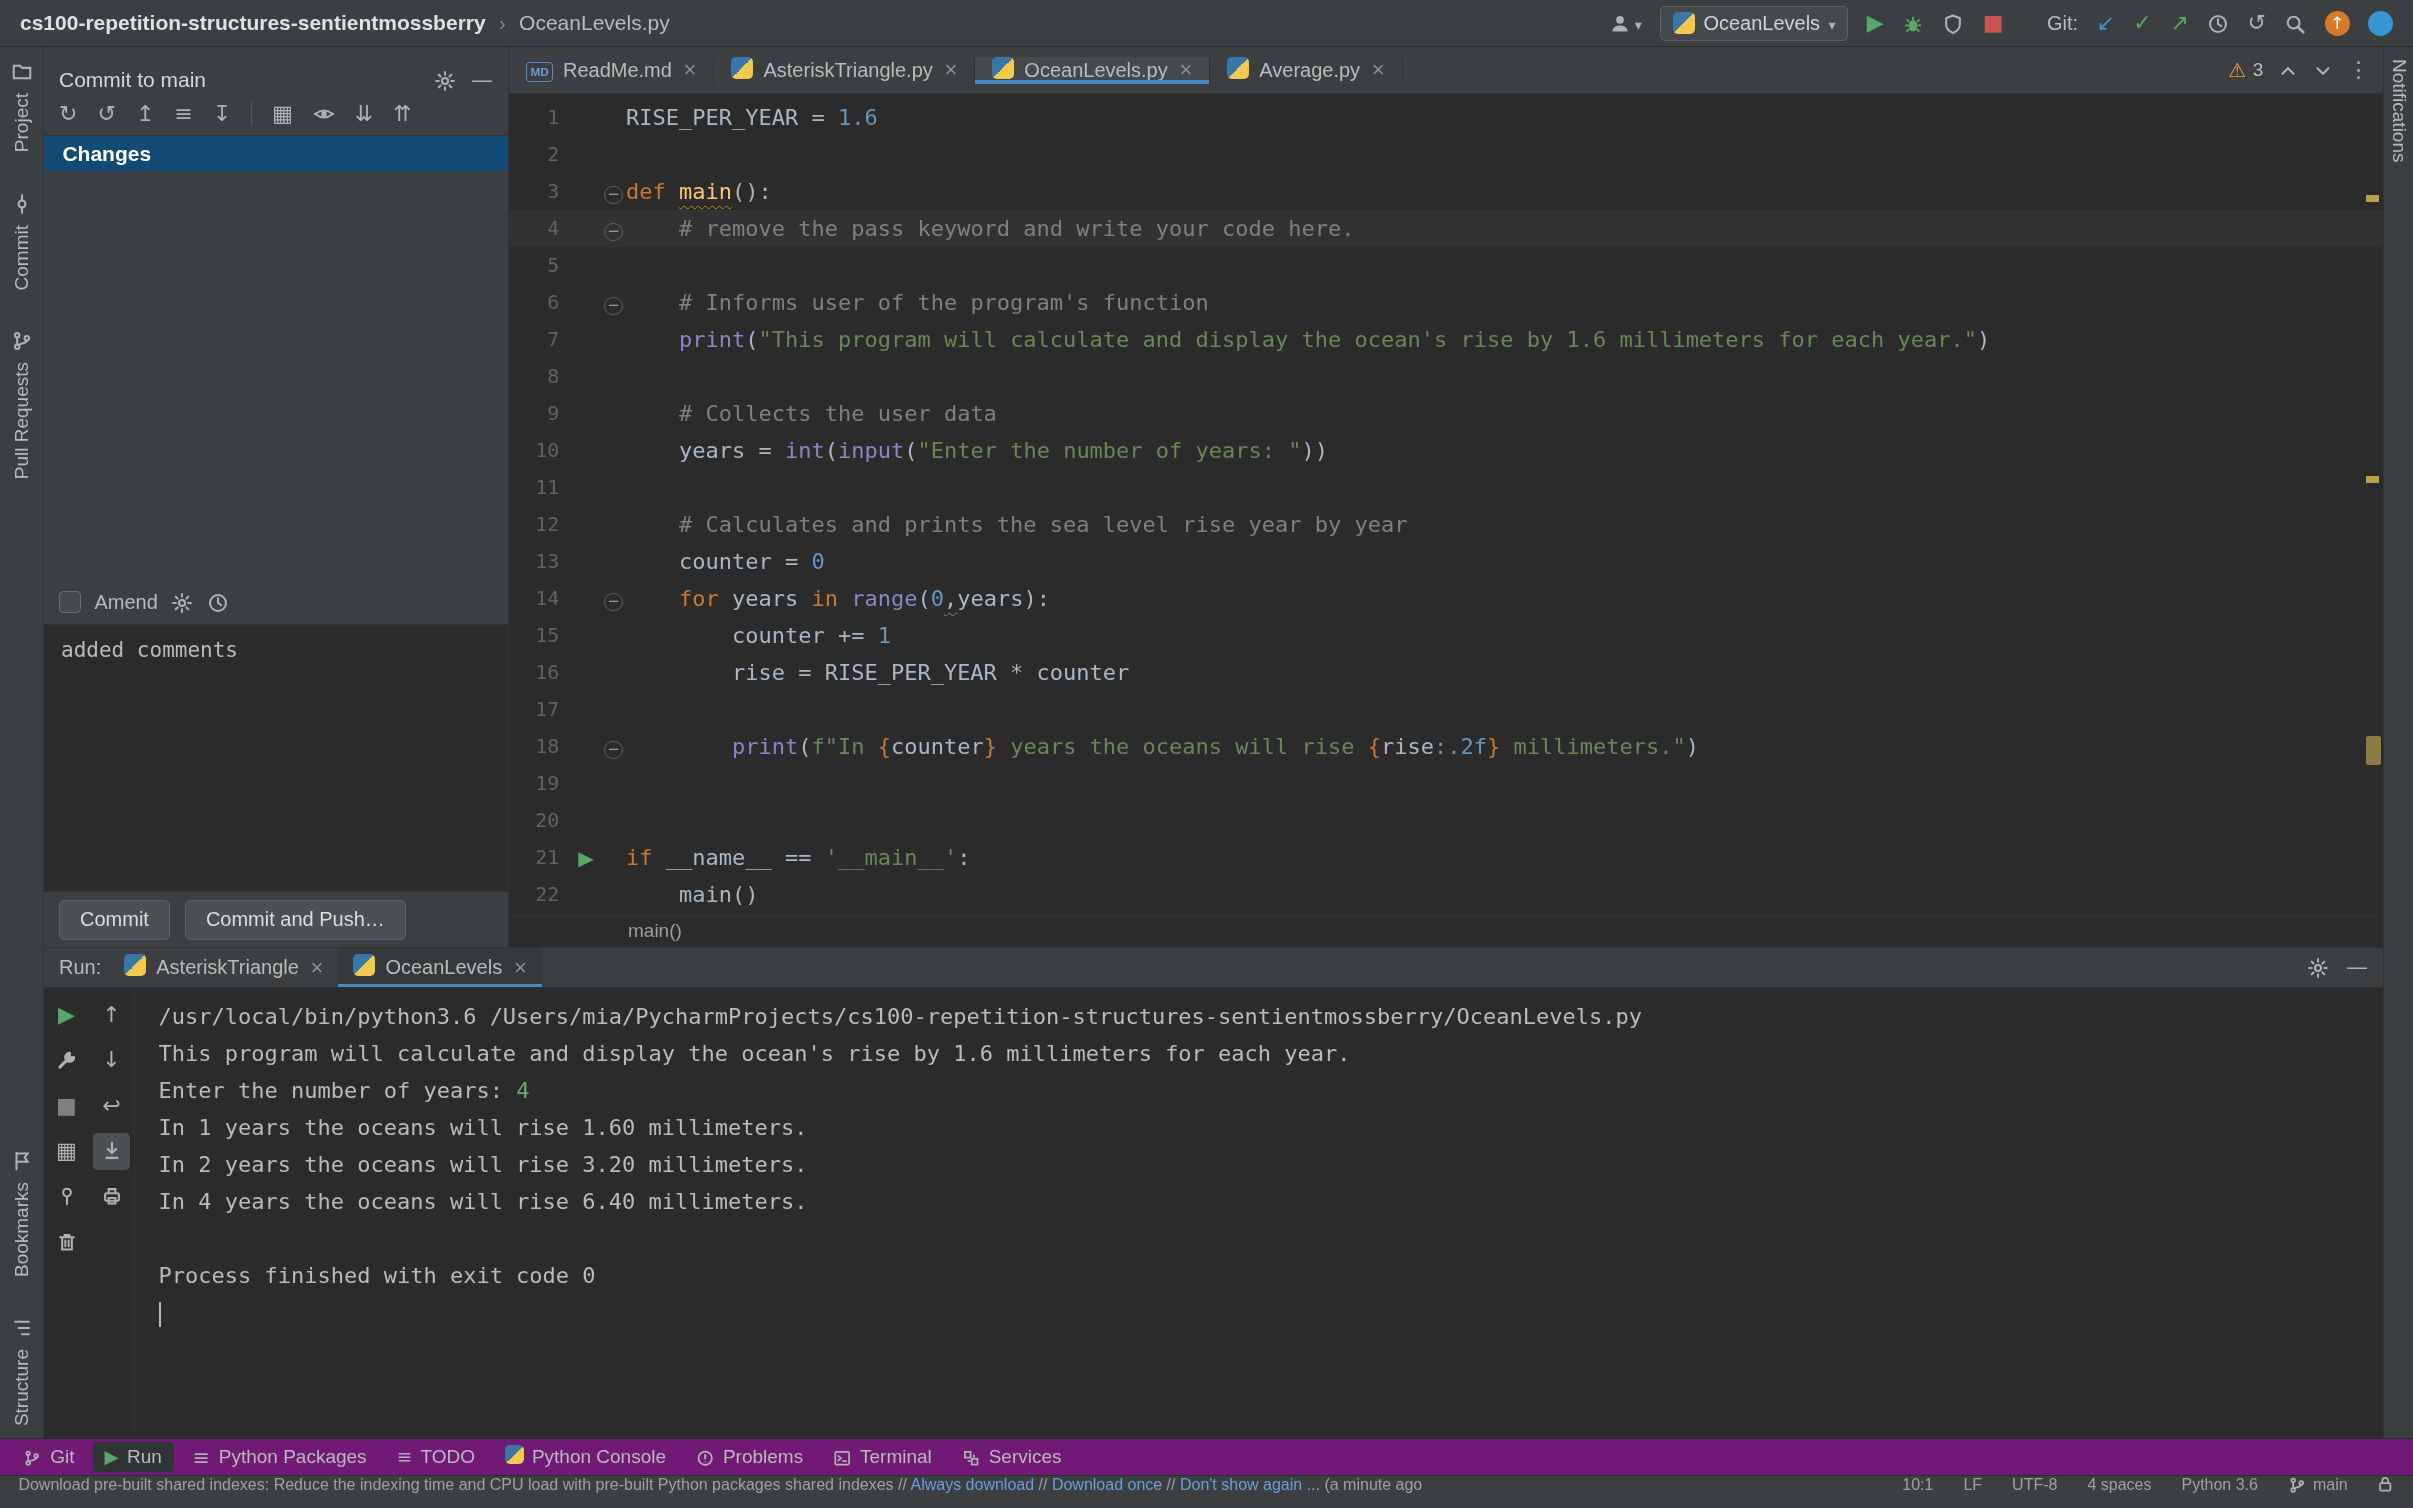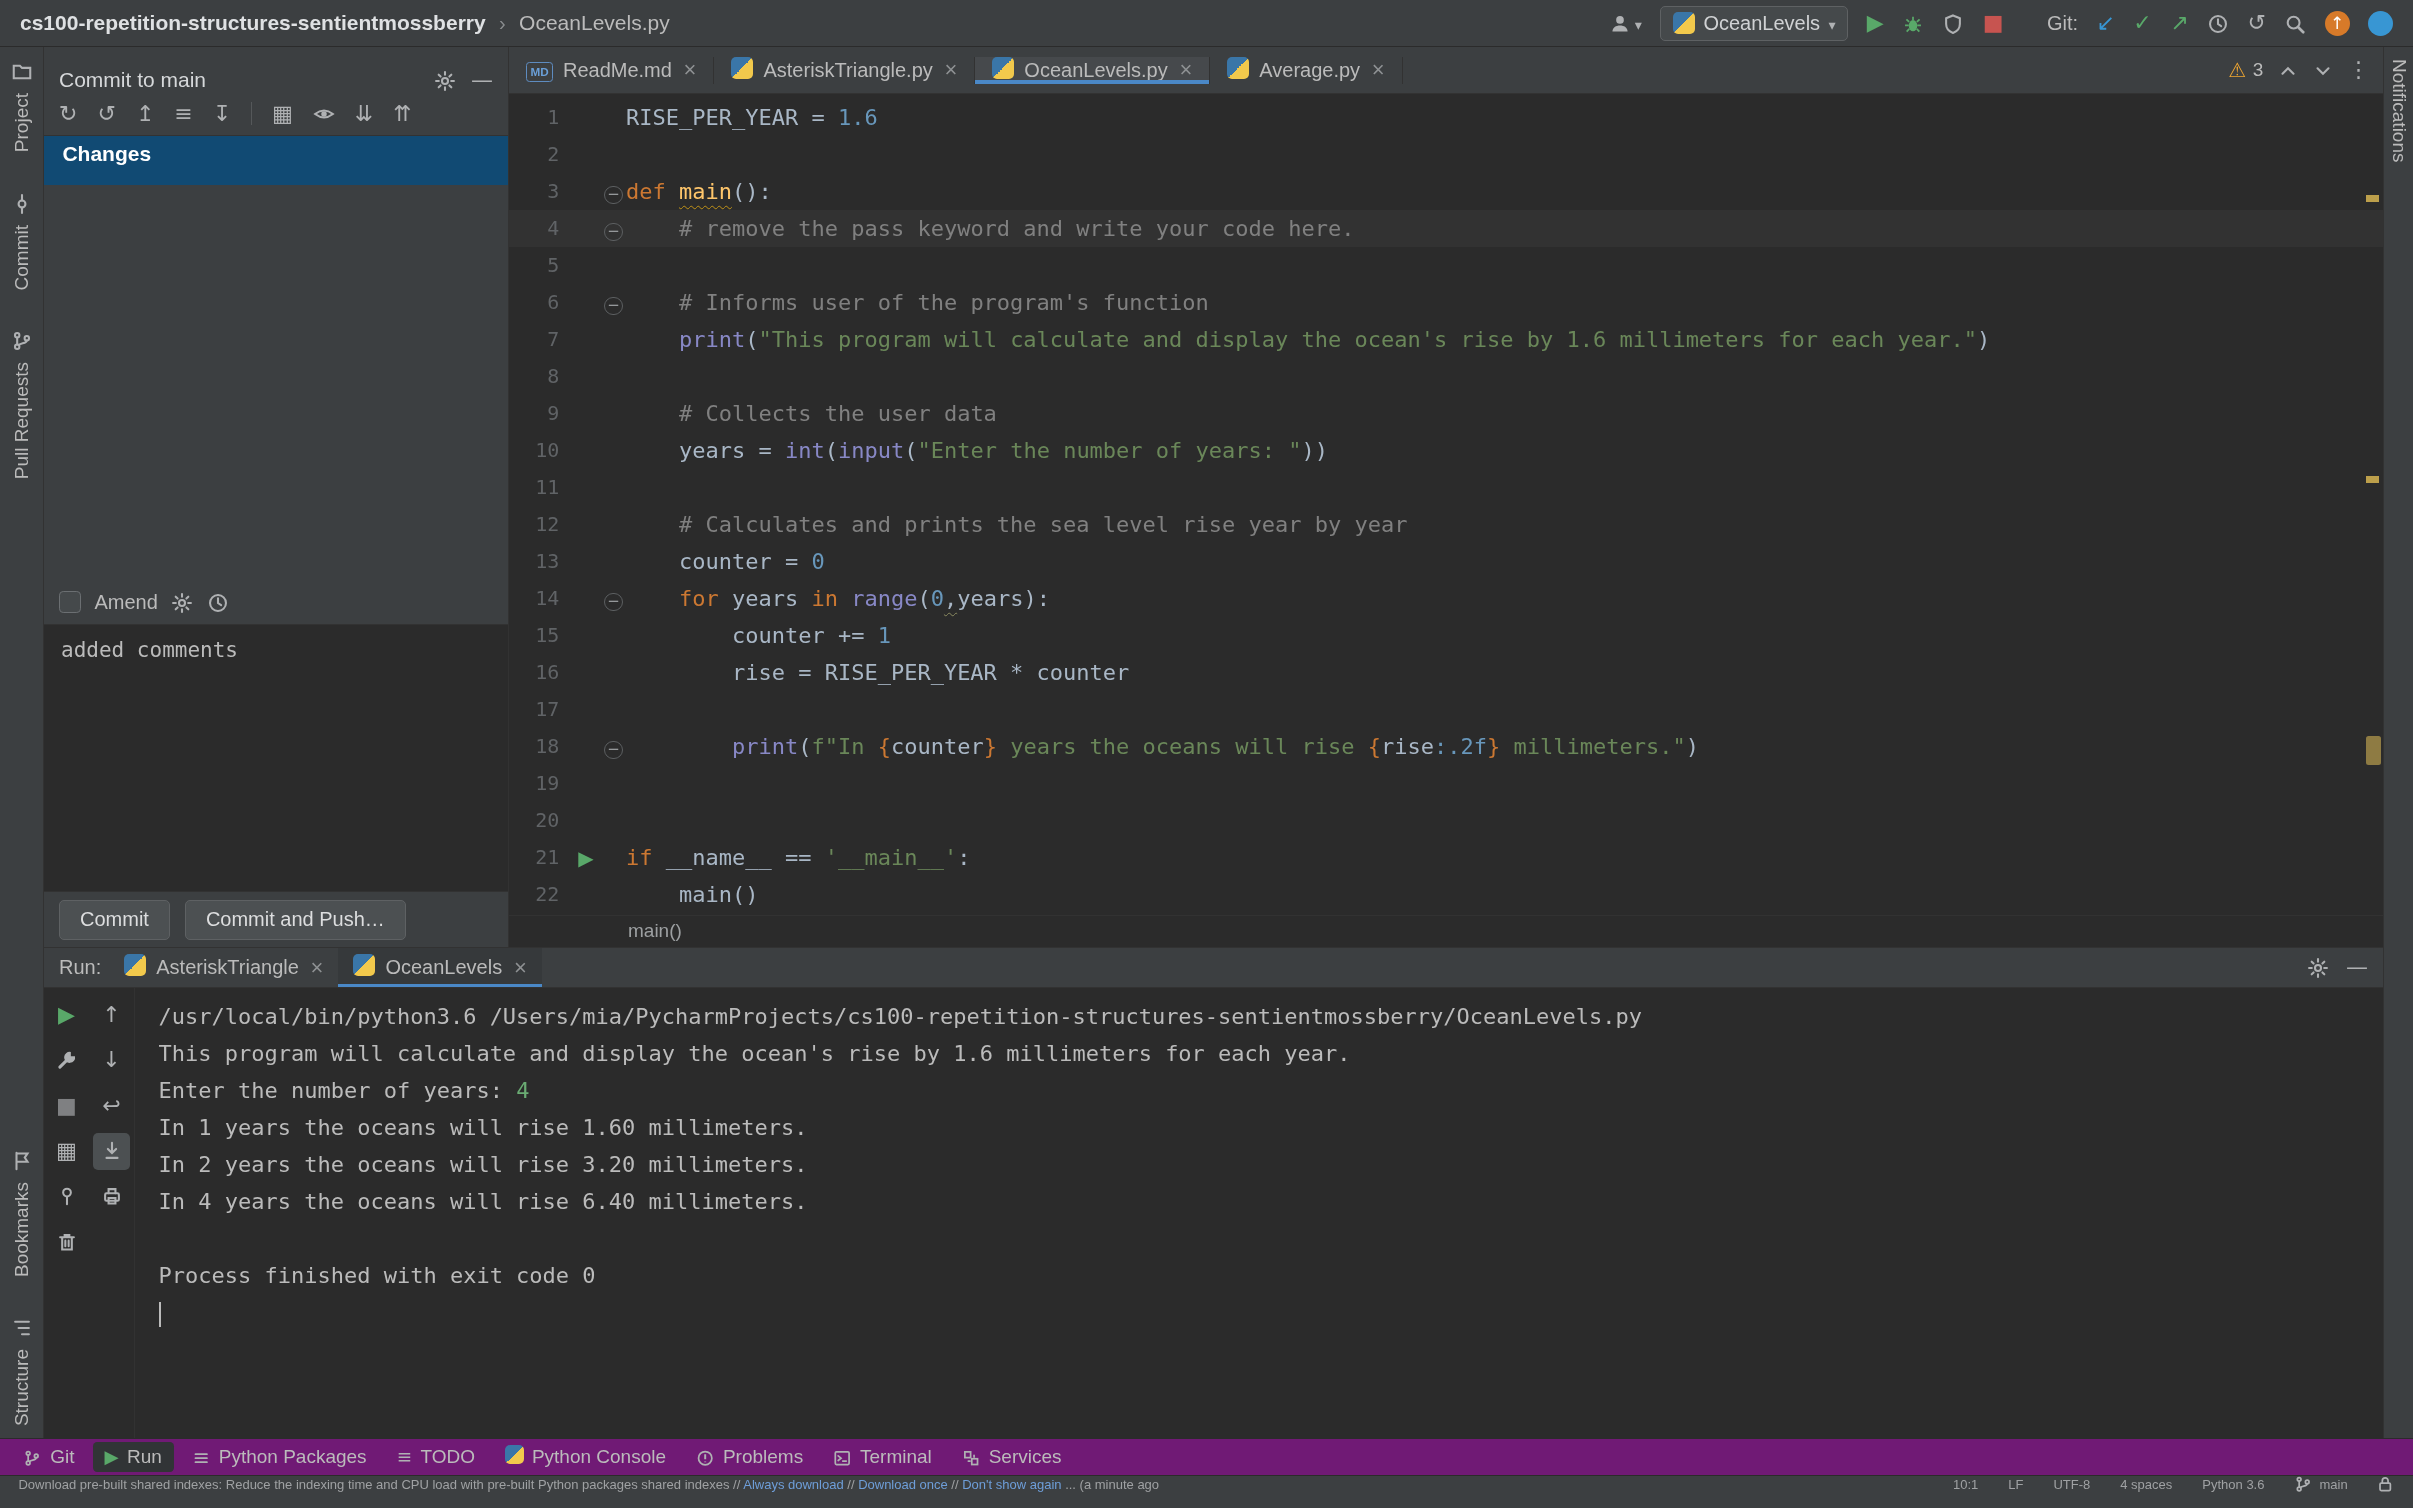--- a/index.html
+++ b/index.html
@@ -31,21 +31,21 @@
 .vtext-down{writing-mode:vertical-rl;color:#BBBBBB;font-size:19px}
 .central{flex:1;display:flex;flex-direction:column;min-width:0}
 .top-row{height:900px;display:flex;min-height:0}
 
 .commit-panel{width:465px;background:#3C3F41;border-right:0.8px solid #323232;display:flex;flex-direction:column}
 .cp-header{height:45px;display:flex;align-items:flex-end;padding:0 15px;font-size:21px;color:#D6D8DA}
 .cp-h-ics{margin-left:auto;display:flex;align-items:center;gap:15px}
 .cp-toolbar{height:44px;display:flex;align-items:center;gap:20px;padding:0 15px;border-bottom:0.8px solid #323232}
 .tbic{display:inline-flex;align-items:center;cursor:default}
 .vsep{width:0.8px;height:23.5px;background:#55585A}
-.cp-changes{height:49px;line-height:35px;background:#114A73;color:#FFFFFF;font-weight:bold;padding-left:18.4px;font-size:21px}
+.cp-changes{height:35px;line-height:35px;background:#114A73;color:#FFFFFF;font-weight:bold;padding-left:18.4px;font-size:21px}
 .cp-tree{flex:1;background:#3C3F41}
 .cp-amend{height:44px;display:flex;align-items:center;gap:13.4px;padding:0 15px;color:#BBBBBB}
 .cbx{width:22px;height:22px;border:1.7px solid #6B6F72;border-radius:4.2px;background:#45494B;display:inline-block}
 .cp-msg{height:268px;background:#2B2B2B;border-top:0.8px solid #323232;border-bottom:0.8px solid #323232;padding:13.4px 17px;font-family:"DejaVu Sans Mono",monospace;font-size:21px;color:#BBBBBB}
 .cp-buttons{height:55px;display:flex;align-items:center;gap:15px;padding:0 15px}
 .btn{background:#4C5052;border:0.8px solid #5E6163;border-radius:5px;padding:7.5px 20px;color:#DDDEDF;font-size:20px;font-family:"Liberation Sans",sans-serif;cursor:default}
 
 .editor-area{flex:1;display:flex;flex-direction:column;background:#2B2B2B;min-width:0}
 .tabbar{height:47px;background:#3C3F41;display:flex;align-items:center;border-bottom:0.8px solid #323232}
 .tabs{display:flex;align-items:stretch}
@@ -89,21 +89,21 @@
 .console{flex:1;padding:10px 0 0 23.5px;font-family:"DejaVu Sans Mono",monospace;font-size:22px;line-height:37px;overflow:hidden}
 .co-line{height:37px;white-space:pre}
 .co-o{color:#BBBBBB}.co-g{color:#6AAB73}
 .cursor{display:inline-block;width:2.5px;height:25px;background:#BBBBBB;vertical-align:middle}
 
 .twbar{height:37px;background:#701a75;border-top:0.8px solid #2B2B2B;display:flex;align-items:center;padding-left:11.7px;gap:6.7px}
 .tw-item{display:flex;align-items:center;gap:8.4px;padding:4.2px 11.7px;border-radius:4.2px;font-size:19px;color:#BBBBBB;cursor:default}
 .tw-item.sel{background:#313436}
 .tw-item .isvg,.tw-item .ich{font-size:18.4px;width:18.4px;height:18.4px}
 .tw-item .py-ic{width:18.4px;height:18.4px}
-.statusbar{height:18px;background:#3C3F41;border-top:0.8px solid #2B2B2B;display:flex;align-items:center;padding:0 18.4px;font-size:13px;color:#9FA1A3}
+.statusbar{height:18px;background:#3C3F41;border-top:0.8px solid #2B2B2B;display:flex;align-items:center;padding:0 18.4px;font-size:16px;color:#9FA1A3}
 .sb-msg{flex:1;white-space:nowrap;overflow:hidden;text-overflow:ellipsis}
 .sb-link{color:#6E9ED9}
 .sb-right{display:flex;align-items:center;gap:30px;margin-left:25px}
 .sb-item{display:flex;align-items:center;gap:6.7px;cursor:default}
 .sb-item .isvg{width:18.4px;height:18.4px}
 </style>
 </head>
 <body>
 
 <div class="app">

